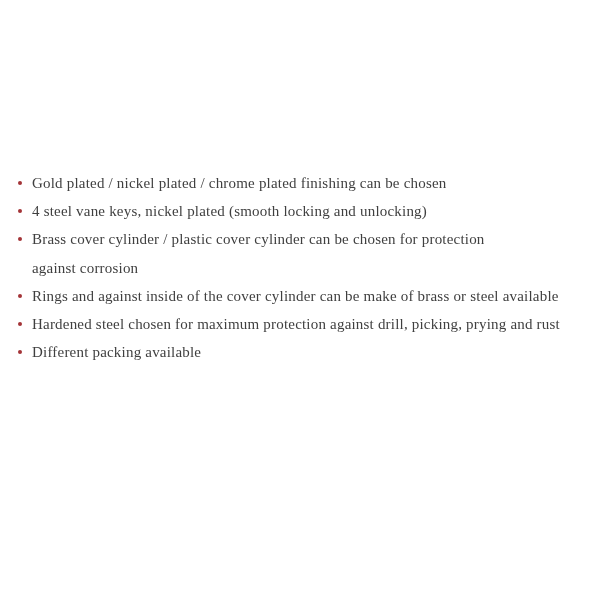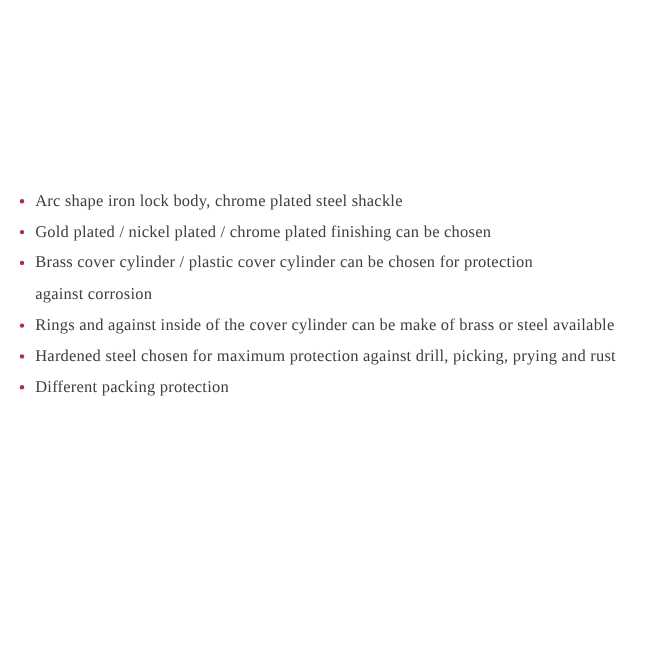--- a/index.html
+++ b/index.html
@@ -50,36 +50,36 @@
   }
   .txt .line1 { display: block; }
   .txt .line2 { display: block; } 
 </style>
 </head>
 <body>
 
 <div class="page">
   <div class="feature-list">
 
-    <div class="bullet-row">
-      <span class="dot"></span>
-      <div class="txt">
-        <span class="line1">Arc shape iron lock body, chrome plated steel shackle</span>
-        <span class="line2"></span>
-      </div>
-    </div>
 
     <div class="bullet-row">
       <span class="dot"></span>
       <div class="txt">
         <span class="line1">Gold plated / nickel plated / chrome plated finishing can be chosen</span>
         <span class="line2"></span>
       </div>
     </div>
 
+    <div class="bullet-row">
+      <span class="dot"></span>
+      <div class="txt">
+        <span class="line1">4 steel vane keys, nickel plated (smooth locking and unlocking)</span>
+        <span class="line2"></span>
+      </div>
+    </div>
 
 
     <div class="bullet-row">
       <span class="dot"></span>
       <div class="txt">
         <span class="line1">Brass cover cylinder / plastic cover cylinder can be chosen for protection</span>
         <span class="line2">against corrosion</span>
       </div>
     </div>
 
@@ -95,19 +95,19 @@
       <span class="dot"></span>
       <div class="txt">
         <span class="line1">Hardened steel chosen for maximum protection against drill, picking, prying and rust</span>
         <span class="line2"></span>
       </div>
     </div>
 
     <div class="bullet-row">
       <span class="dot"></span>
       <div class="txt">
-        <span class="line1">Different packing protection</span>
+        <span class="line1">Different packing available</span>
         <span class="line2"></span>
       </div>
     </div>
 
   </div>
 </div>
 
 </body></html>

